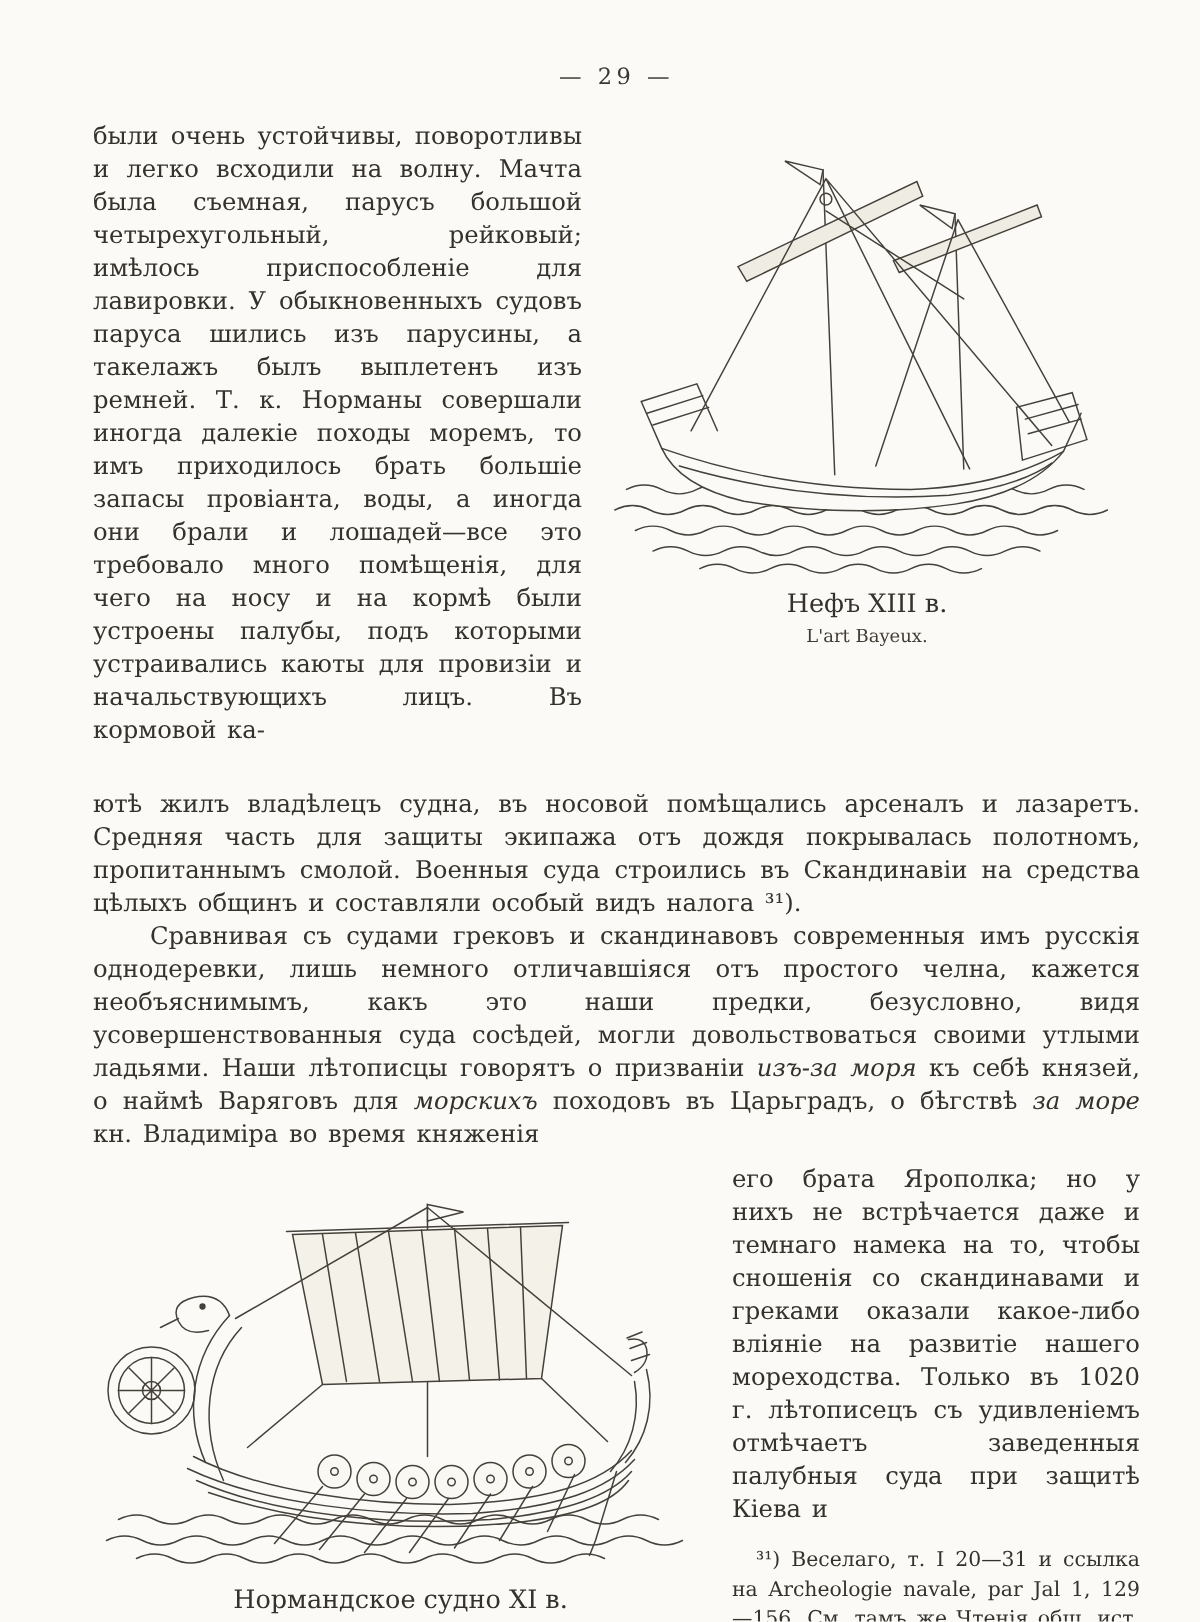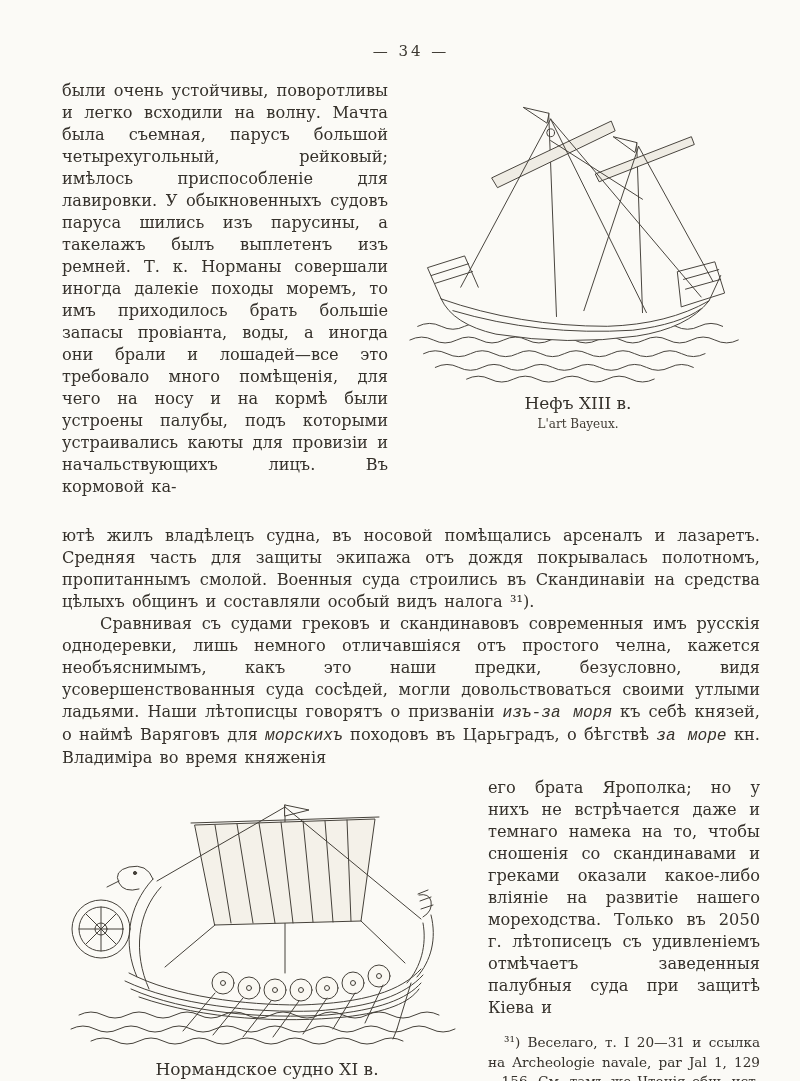--- a/index.html
+++ b/index.html
@@ -28,21 +28,21 @@
   .col-left { width: 326px; flex: none; }
   .col-right { flex: 1; display: flex; flex-direction: column; align-items: center; }
 
   p.body {
     margin: 0;
     text-align: justify;
     font-size: 16.2px;
     line-height: 22px;
     word-spacing: 2px;
   }
-  .it { font-style: italic; font-family: Liberation Mono, monospace; }
+  .it { font-style: italic; }
 
   figure.fig { margin: 0; text-align: center; }
   .illus svg { display: block; margin: 0 auto; }
   .caption-main { font-size: 17px; margin-top: 10px; text-align: center; }
   .caption-sub  { font-size: 12px;  margin-top: 4px;  text-align: center; color: #403b33; }
 
   .full-block { margin-top: 27px; }
   .p-indent { text-indent: 38px; }
 
   .bottom-section { display: flex; gap: 16px; margin-top: 8px; }
@@ -56,21 +56,21 @@
     text-align: justify;
     text-indent: 16px;
     word-spacing: 1px;
   }
 </style>
 </head>
 <body>
 
 <div class="page">
 
-  <div class="page-number">— 34 —</div>
+  <div class="page-number">— 29 —</div>
 
   <div class="top-section">
     <div class="col-left">
       <p class="body">были очень устойчивы, поворотливы и легко всходили на волну. Мачта была съемная, парусъ большой четырехугольный, рейковый; имѣлось приспособленіе для лавировки. У обыкновенныхъ судовъ паруса шились изъ парусины, а такелажъ былъ выплетенъ изъ ремней. Т. к. Норманы совершали иногда далекіе походы моремъ, то имъ приходилось брать большіе запасы провіанта, воды, а иногда они брали и лошадей—все это требовало много помѣщенія, для чего на носу и на кормѣ были устроены палубы, подъ которыми устраивались каюты для провизіи и начальствующихъ лицъ. Въ кормовой ка-</p>
     </div>
     <div class="col-right">
       <figure class="fig">
         <div class="illus">
           <svg viewBox="0 0 360 310" width="352" height="303" aria-hidden="true">
             <g stroke="#45413a" stroke-width="1" fill="none" stroke-linecap="round">
@@ -179,18 +179,18 @@
               <path d="M346 206 L332 252 M332 252 l-4 10"></path>
             </g>
           </svg>
         </div>
         <figcaption>
           <div class="caption-main">Нормандское судно XI в.</div>
         </figcaption>
       </figure>
     </div>
     <div class="bottom-right">
-      <p class="body">его брата Ярополка; но у нихъ не встрѣчается даже и темнаго намека на то, чтобы сношенія со скандинавами и греками оказали какое-либо вліяніе на развитіе нашего мореходства. Только въ 2050 г. лѣтописецъ съ удивленіемъ отмѣчаетъ заведенныя палубныя суда при защитѣ Кіева и</p>
+      <p class="body">его брата Ярополка; но у нихъ не встрѣчается даже и темнаго намека на то, чтобы сношенія со скандинавами и греками оказали какое-либо вліяніе на развитіе нашего мореходства. Только въ 1020 г. лѣтописецъ съ удивленіемъ отмѣчаетъ заведенныя палубныя суда при защитѣ Кіева и</p>
       <p class="footnote">³¹) Веселаго, т. I 20—31 и ссылка на Archeologie navale, par Jal 1, 129—156. См. тамъ же Чтенія общ. ист. и древн. 1860 г. кн. 3-я, стр. 248—252. Походы Викинговъ.</p>
     </div>
   </div>
 
 </div>
 
 </body></html>

